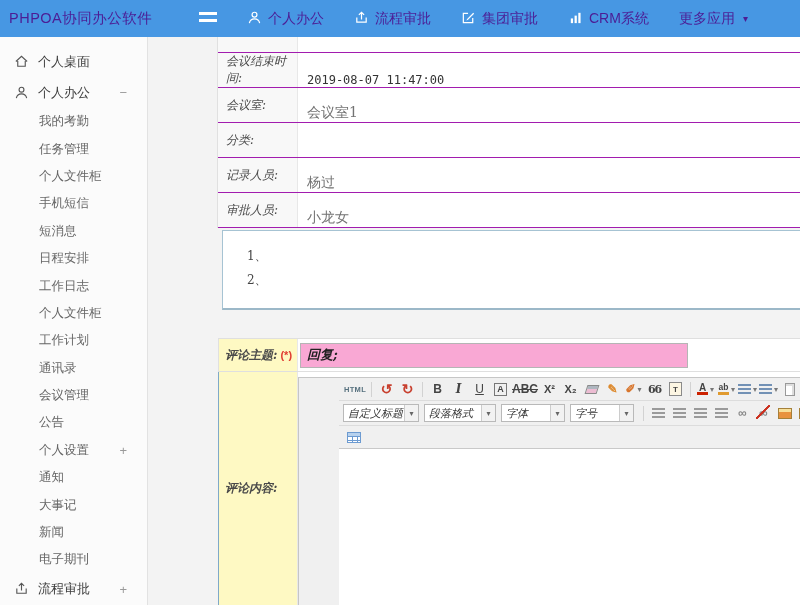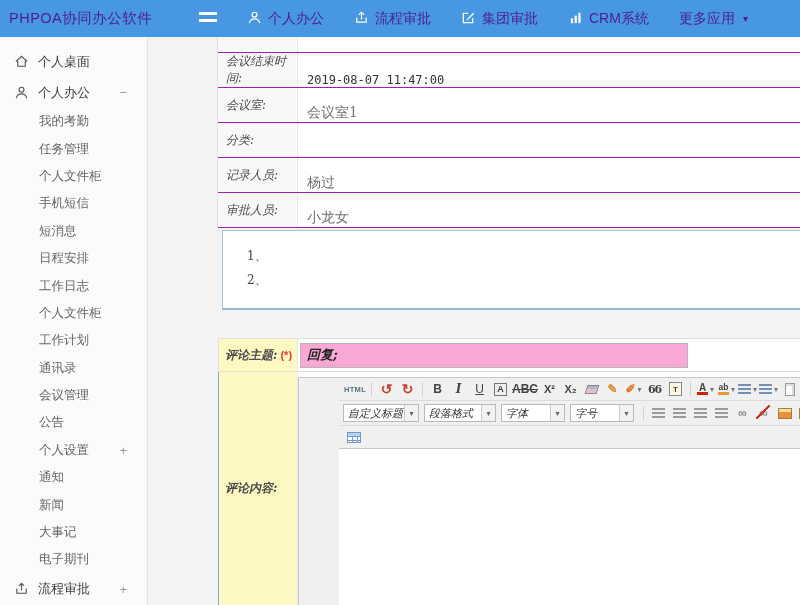--- a/index.html
+++ b/index.html
@@ -220,24 +220,24 @@
       <span>公告</span>
     </div>
   <div class="si l1">
     <span>个人设置</span>
     <span class="tog">+</span>
   </div>
   <div class="si l1">
       <span>通知</span>
     </div>
   <div class="si l1">
+      <span>大事记</span>
+    </div>
+  <div class="si l1">
       <span>新闻</span>
-    </div>
-  <div class="si l1">
-      <span>大事记</span>
     </div>
   <div class="si l1">
       <span>电子期刊</span>
     </div>
   <div class="si l0">
     <span class="sic">
         <svg viewBox="0 0 16 16">
           <path d="M8 10V2.8M5.2 5.2 8 2.5l2.8 2.7M3 8v5h10V8" fill="none" stroke="currentColor" stroke-width="1.2"></path>
         </svg>
       </span>

